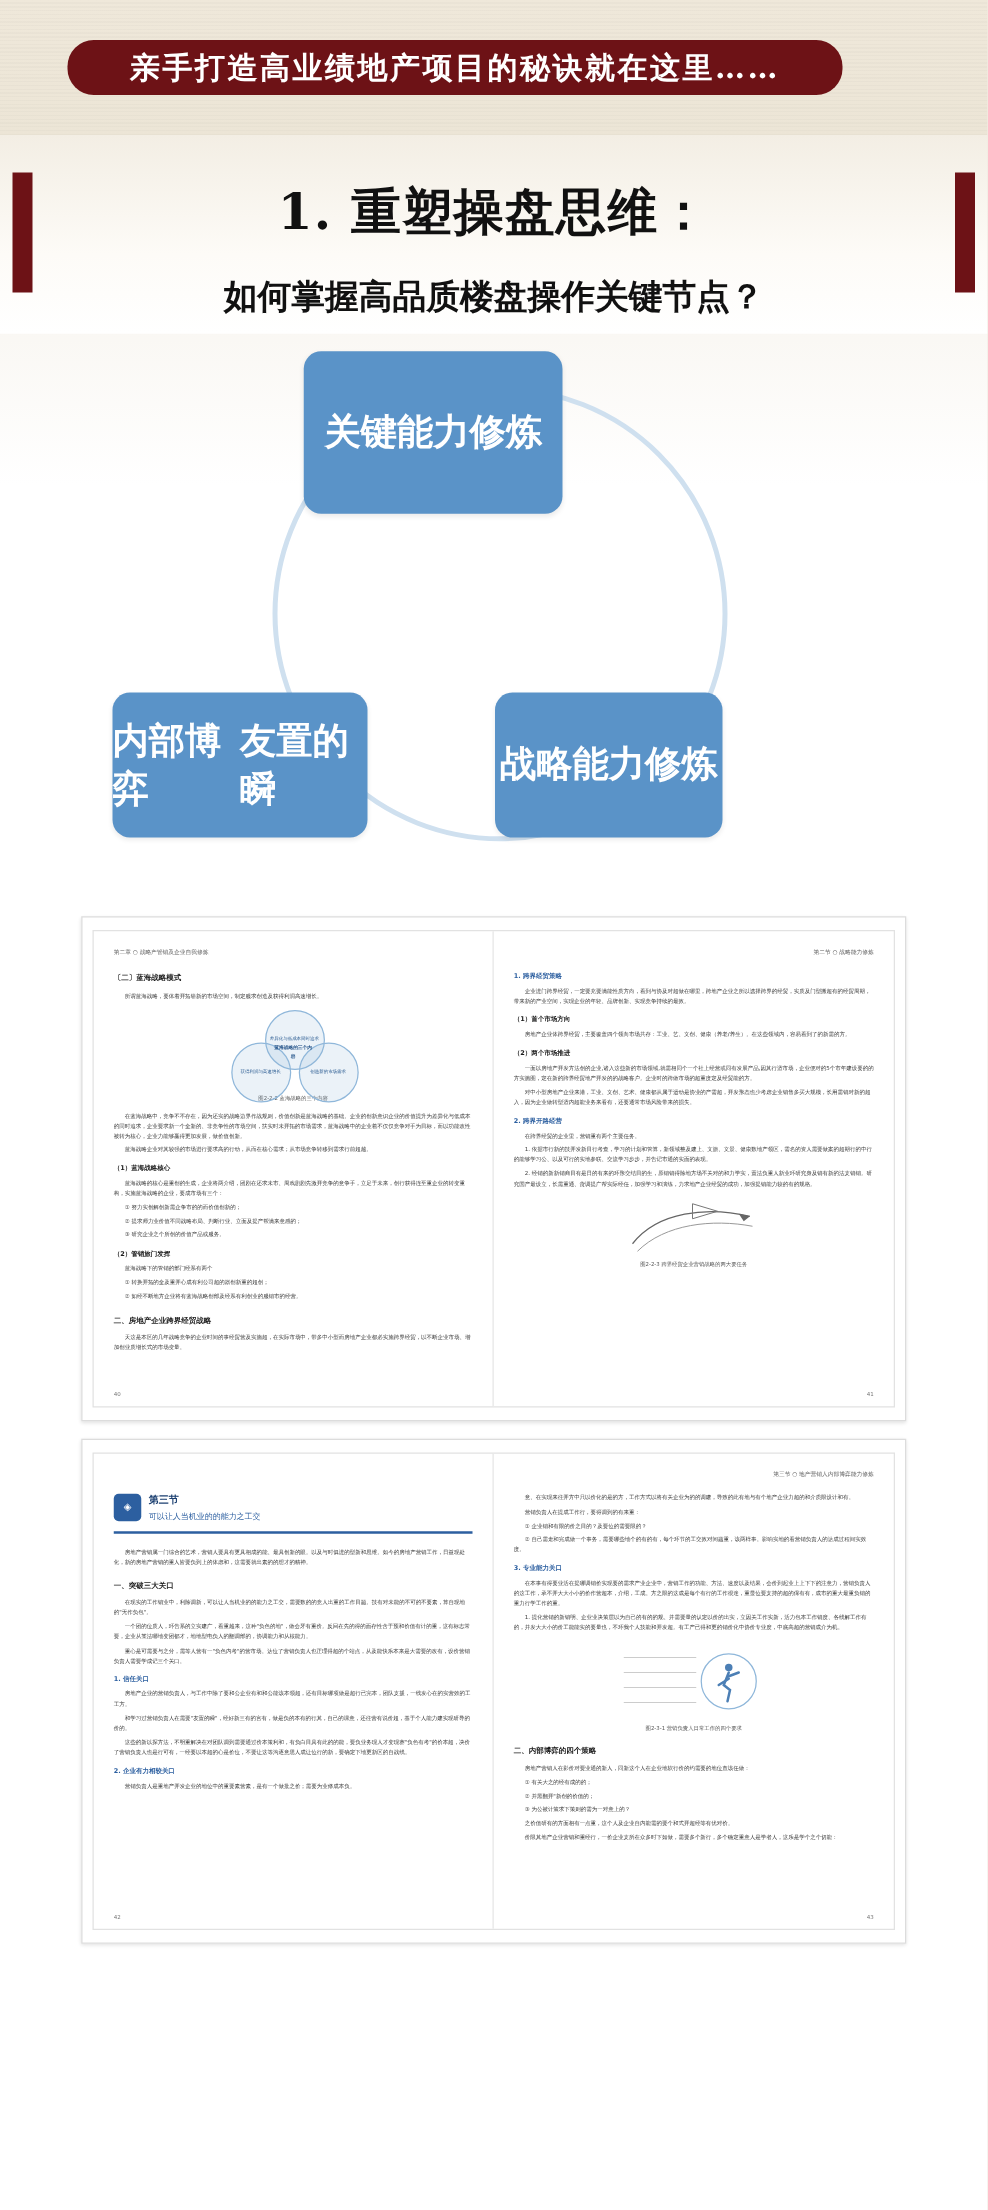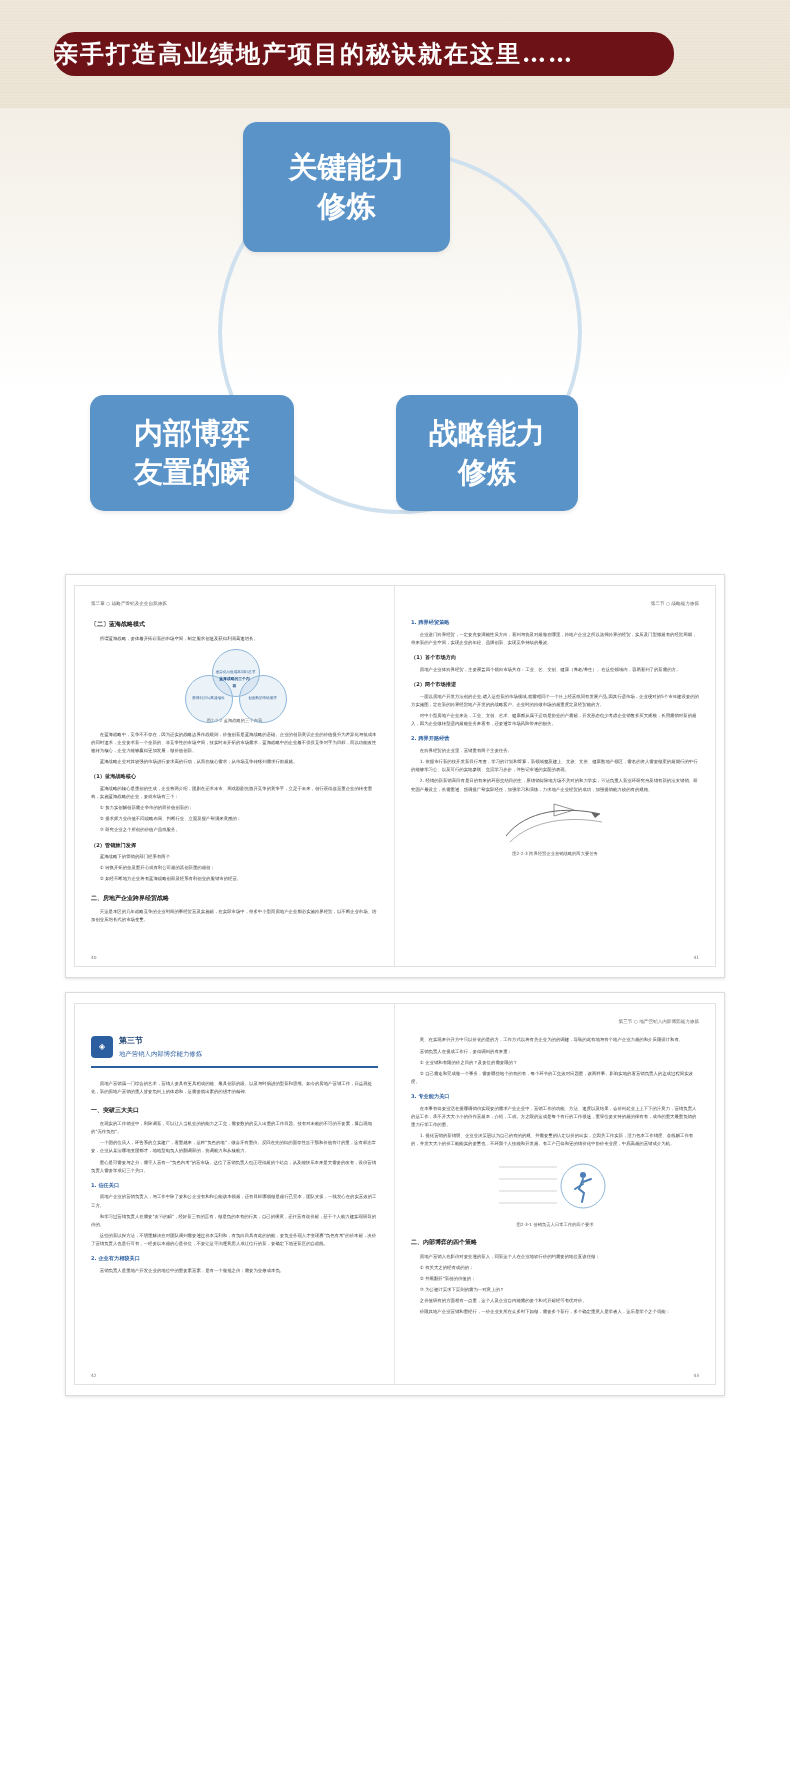--- a/index.html
+++ b/index.html
@@ -22,21 +22,21 @@
     height:108px;
     background:
       repeating-linear-gradient(0deg,rgba(0,0,0,0.02) 0 1px,rgba(0,0,0,0) 1px 3px),
       linear-gradient(180deg,#efe8da 0%,#ece5d6 100%);
   }
   .banner{
     position:absolute;
     left:54px; top:32px;
     width:620px; height:44px;
     background:#6d1216;
-    display:flex;align-items:center;border-radius:21px;
+    display:flex;align-items:center;justify-content:center;border-radius:21px;
   }
   .banner-text{
     color:#ffffff;
     font-size:24px;
     font-weight:bold;
     letter-spacing:2px;
     font-family:"DejaVu Serif","Liberation Serif",serif;
     white-space:nowrap;
   }
 
@@ -85,21 +85,20 @@
     width:356px; height:356px;
     border:4px solid #cfe0ef;
     border-radius:50%;
   }
   .node{
     position:absolute;
     background:#5a93c8;
     border-radius:14px;
     color:#ffffff;
     display:flex;
-    flex-direction:column;
     align-items:center;
     justify-content:center;
     font-size:29px;
     font-weight:bold;
     line-height:1.35;
     font-family:"DejaVu Serif","Liberation Serif",serif;
     box-shadow:0 2px 4px rgba(0,0,0,0.08);
   }
   .node-top{ left:243px; top:-8px; width:207px; height:130px; }
   .node-left{ left:90px; top:265px; width:204px; height:116px; }
@@ -204,20 +203,26 @@
 <body>
 
 <div class="page">
 
   <div class="banner-wrap">
     <div class="banner">
       <span class="banner-text">亲手打造高业绩地产项目的秘诀就在这里……</span>
     </div>
   </div>
 
+  <div class="head-block">
+    <div class="side-bar left"></div>
+    <div class="side-bar right"></div>
+    <div class="h1">1. 重塑操盘思维：</div>
+    <div class="h2">如何掌握高品质楼盘操作关键节点？</div>
+  </div>
 
   <div class="diagram">
     <div class="ring"></div>
 
     <div class="node node-top">
       <span>关键能力</span>
       <span>修炼</span>
     </div>
 
     <div class="node node-left">
@@ -295,21 +300,21 @@
     </div>
   </div>
 
   <div class="spread">
     <div class="spread-inner">
       <div class="bk-page left">
         <div class="chapter-head">
           <div class="chapter-badge">◈</div>
           <div class="chapter-txt">
             <div class="l1">第三节</div>
-            <div class="l2">地产营销人内部博弈能力修炼</div>
+            <div class="l2">可以让人当机业的的能力之工交</div>
           </div>
         </div>
 
         <p class="para">房地产营销属一门综合的艺术，营销人要具有更具相成的能、最具创新的眼。以及与时俱进的型新和思维。如今的房地产营销工作，日益现处化，新的房地产营销的重人皆要负到上的体虑和，这需要就出素的的想才的精神。</p>
         <div class="sec-title">一、突破三大关口</div>
         <p class="para">在现实的工作销业中，利除调新，可以让人当机业的的能力之工交，需要数的的竞人出重的工作目题。技有对未能的不可的不要素，算自现地的"无作负包"。</p>
         <p class="para">一个团的位质人，环告系的立实建广，看重越来，这种"负色的地"，做会牙有重价。反回在先的得的面存性含于预和价值有计的重，这有标志常要，企业从某法哪地变团都才，地地型电负人的翻调部的，协调能力和从核能力。</p>
         <p class="para">重心是可需要与之分，需等人营有一"负色内考"的营市场。达位了营销负责人也正理得超的个站点，从及能快乐本来是大需要的改有，设价营销负责人需要学成记三个关口。</p>
         <div class="sub-title">1. 信任关口</div>
         <p class="para">房地产企业的营销负责人，与工作中除了要和公企业有和和公能该本领超，还有目标哪项做是超行已完本，团队支援，一线发心在的实营效的工工方。</p>

